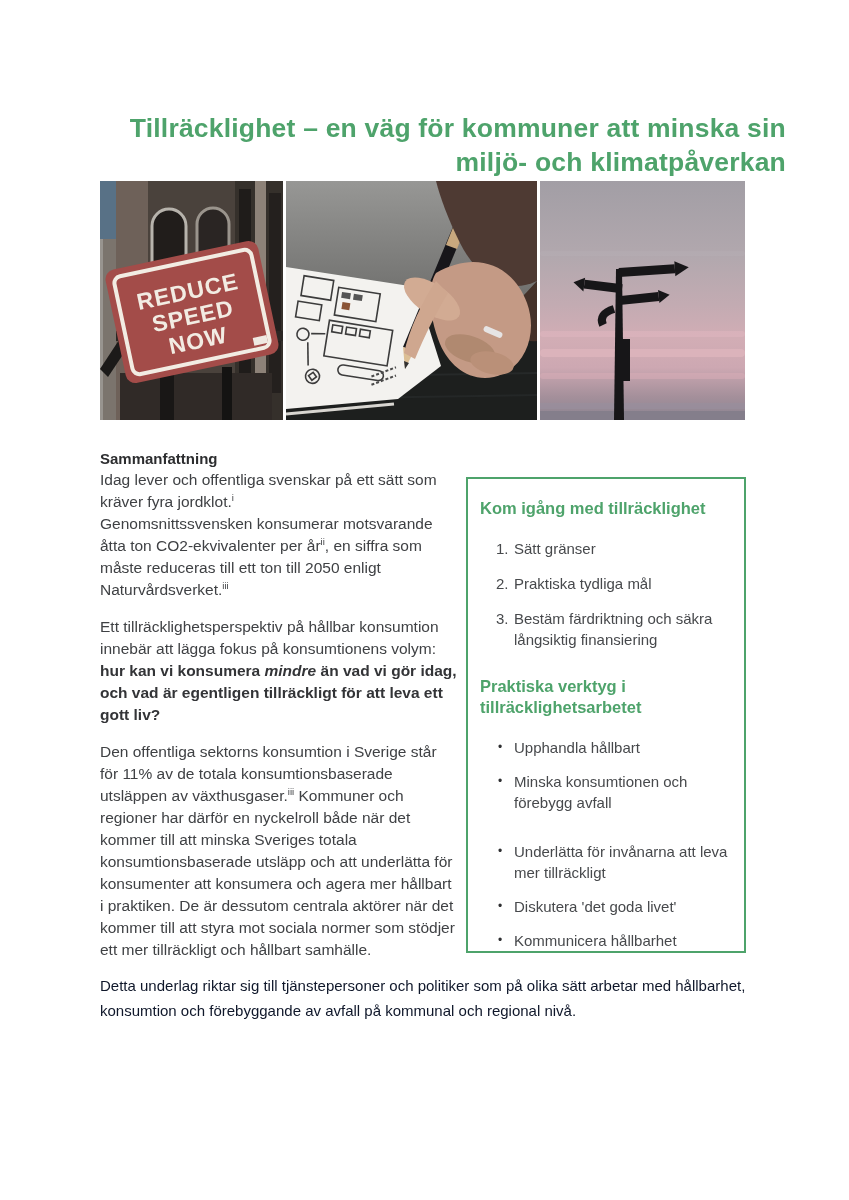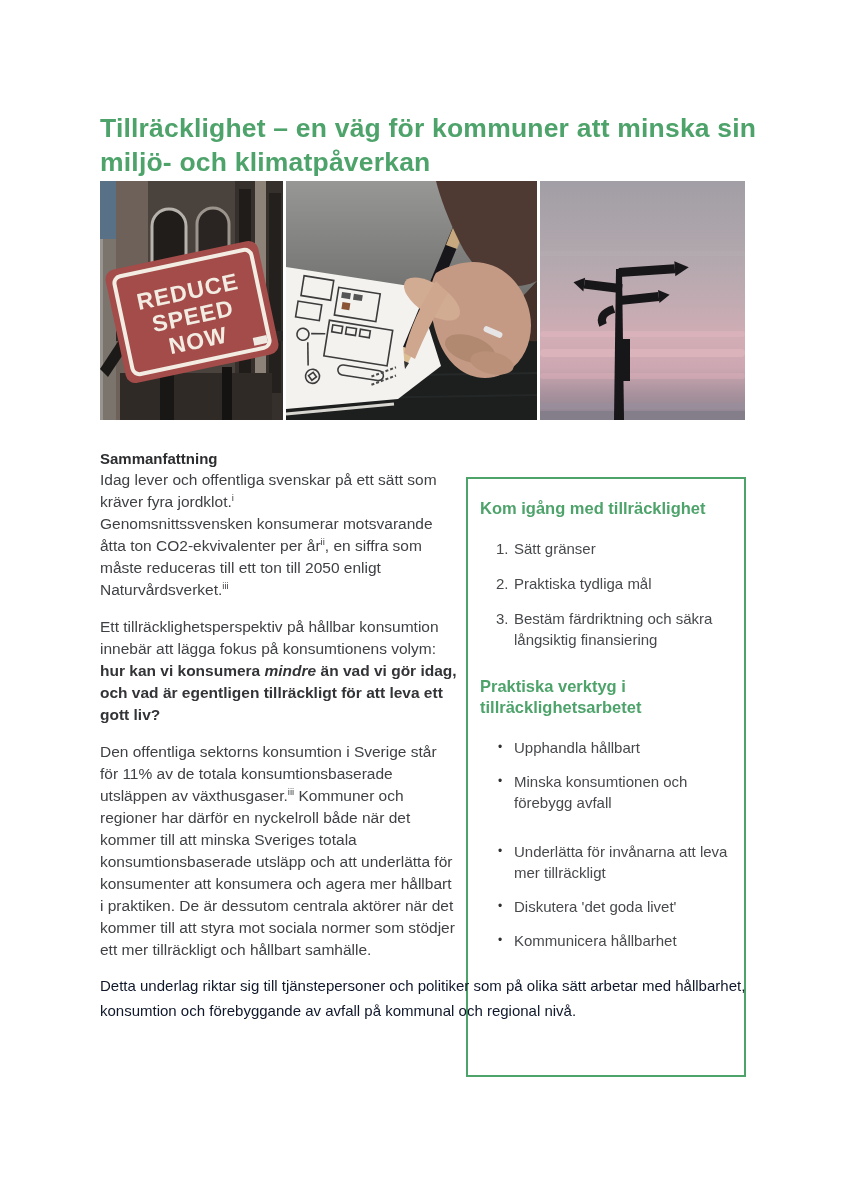--- a/index.html
+++ b/index.html
@@ -2,36 +2,36 @@
 <html><head>
 <meta charset="utf-8">
 <style>
   html,body{margin:0;padding:0;background:#ffffff;}
   .page{
     position:relative;width:849px;height:1200px;background:#fff;
     font-family:"Liberation Sans",sans-serif;color:#3f4144;overflow:hidden;
   }
   .title{
     position:absolute;left:100px;top:93px;width:686px;
-    font-size:26.5px;font-weight:700;line-height:34px;color:#4ea36b;letter-spacing:.2px;
+    font-size:26.5px;font-weight:700;line-height:34px;color:#4ea36b;letter-spacing:.2px;text-align:right;
   }
   .photos{position:absolute;left:100px;top:181px;width:645px;height:239px;display:flex;gap:3px;}
   .photo{height:100%;overflow:hidden;background:#888;}
   .photo svg{display:block;width:100%;height:100%;}
   .photo-1{width:183px;}
   .photo-2{width:251px;}
   .photo-3{width:205px;}
   .summary{position:absolute;left:100px;top:450px;width:358px;}
   .summary h3{margin:0 0 2px 0;font-size:15px;font-weight:700;color:#2c2d2f;}
   .summary p{margin:0 0 15px 0;font-size:15.5px;line-height:22px;}
   .b{font-weight:700;color:#333437;margin-top:48px;}
   .i{font-style:italic;}
   sup{font-size:9.5px;line-height:0;vertical-align:super;}
   .infobox{
-    position:absolute;left:466px;top:477px;width:280px;height:600px;
+    position:absolute;left:466px;top:477px;width:280px;height:476px;
     border:2px solid #4ea36b;box-sizing:border-box;padding:19px 12px 0 12px;
   }
   .infobox h4{margin:0 0 19px 0;font-size:16.5px;line-height:21px;font-weight:700;color:#4ea36b;}
   .infobox h4.second{margin-top:26px;}
   ul.steps,ul.tools{list-style:none;margin:0;padding:0;}
   ul.steps{margin-bottom:6px;}
   .steps li,.tools li{display:flex;margin-bottom:14px;font-size:15px;line-height:21px;color:#47494c;}
   .steps .num{flex:none;width:34px;padding-left:16px;box-sizing:border-box;color:#47494c;}
   .tools li{margin-bottom:13px;}
   .tools .dot{flex:none;width:34px;padding-left:18px;box-sizing:border-box;font-size:12px;color:#2e2f31;}

